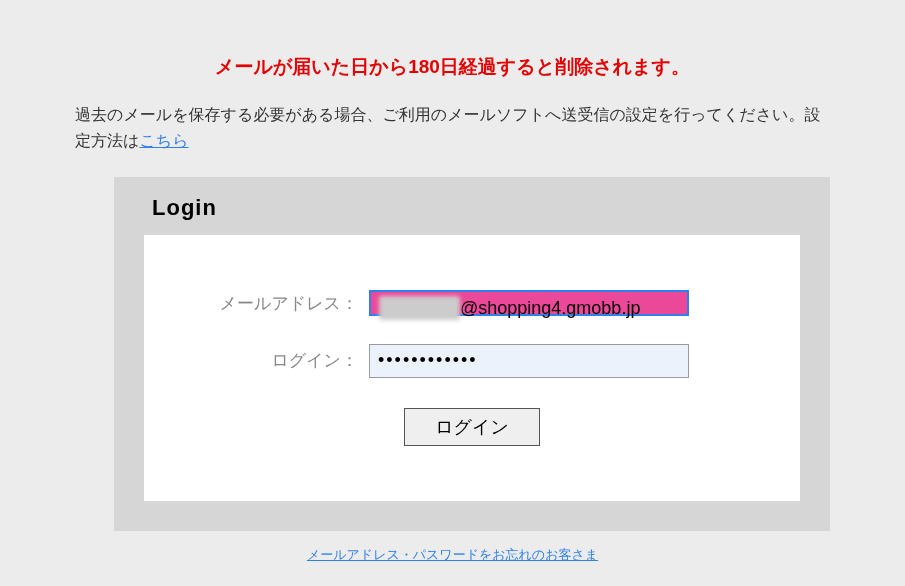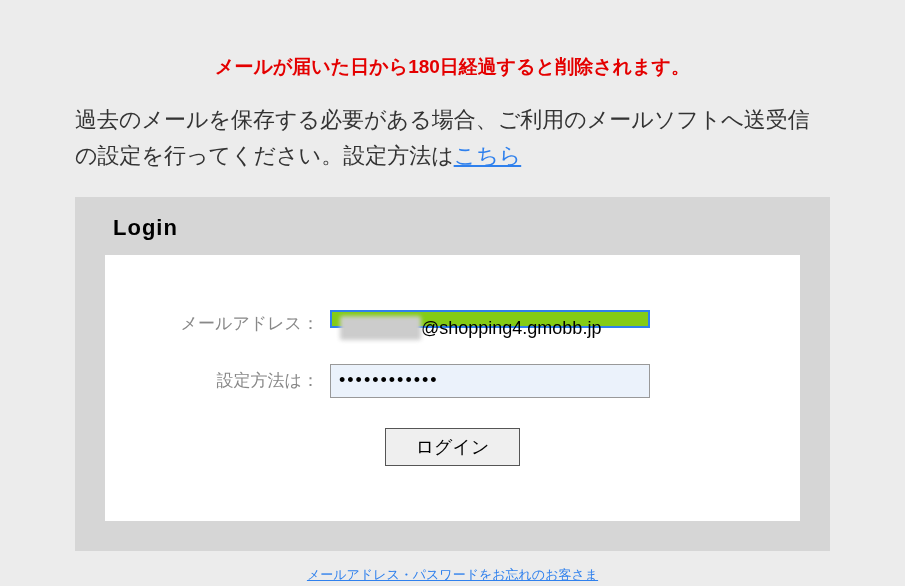--- a/index.html
+++ b/index.html
@@ -17,31 +17,32 @@
   }
   .warn {
     text-align: center;
     color: #e40000;
     font-weight: 700;
     font-size: 19px;
     margin: 24px 0 22px 0;
   }
   .info {
     color: #333;
-    font-size: 22px;
+    font-size: 16px;
     line-height: 1.65;
     margin: 13px 0 22px 0;
   }
   .info a {
     color: #2f80ed;
     text-decoration: underline;
   }
   .login-card {
     background: #d6d6d6;
     padding: 18px 30px 30px 30px;
+    margin-left: 39px;
   }
   .login-title {
     font-family: "Arial Black", Impact, sans-serif;
     font-weight: 900;
     font-size: 22px;
     letter-spacing: 1px;
     color: #000;
     margin: 0 0 14px 8px;
   }
   .login-inner {
@@ -118,28 +119,28 @@
 
   <div class="login-card">
     <div class="login-title">Login</div>
 
     <div class="login-inner">
 
       <div class="row">
         <div class="label">メールアドレス：</div>
         <div class="field">
           
-          <span class="email" style="display:inline-block;width:320px;height:18px;border:2px solid #2f80ed;padding:4px 8px;font-size:18px;line-height:24px;background:#84cc16;">
+          <span class="email" style="display:inline-block;width:320px;height:26px;border:2px solid #2f80ed;padding:4px 8px;font-size:18px;line-height:24px;background:#ec4899;">
             <span class="obscured">xxxxxxxxx</span><span>@shopping4.gmobb.jp</span>
           </span>
         </div>
       </div>
 
       <div class="row">
-        <div class="label">設定方法は：</div>
+        <div class="label">ログイン：</div>
         <div class="field">
           <input type="password" class="pass" value="••••••••••••" style="">
         </div>
       </div>
 
       <div class="btn-row">
         <button class="login-btn">ログイン</button>
       </div>
 
     </div>

